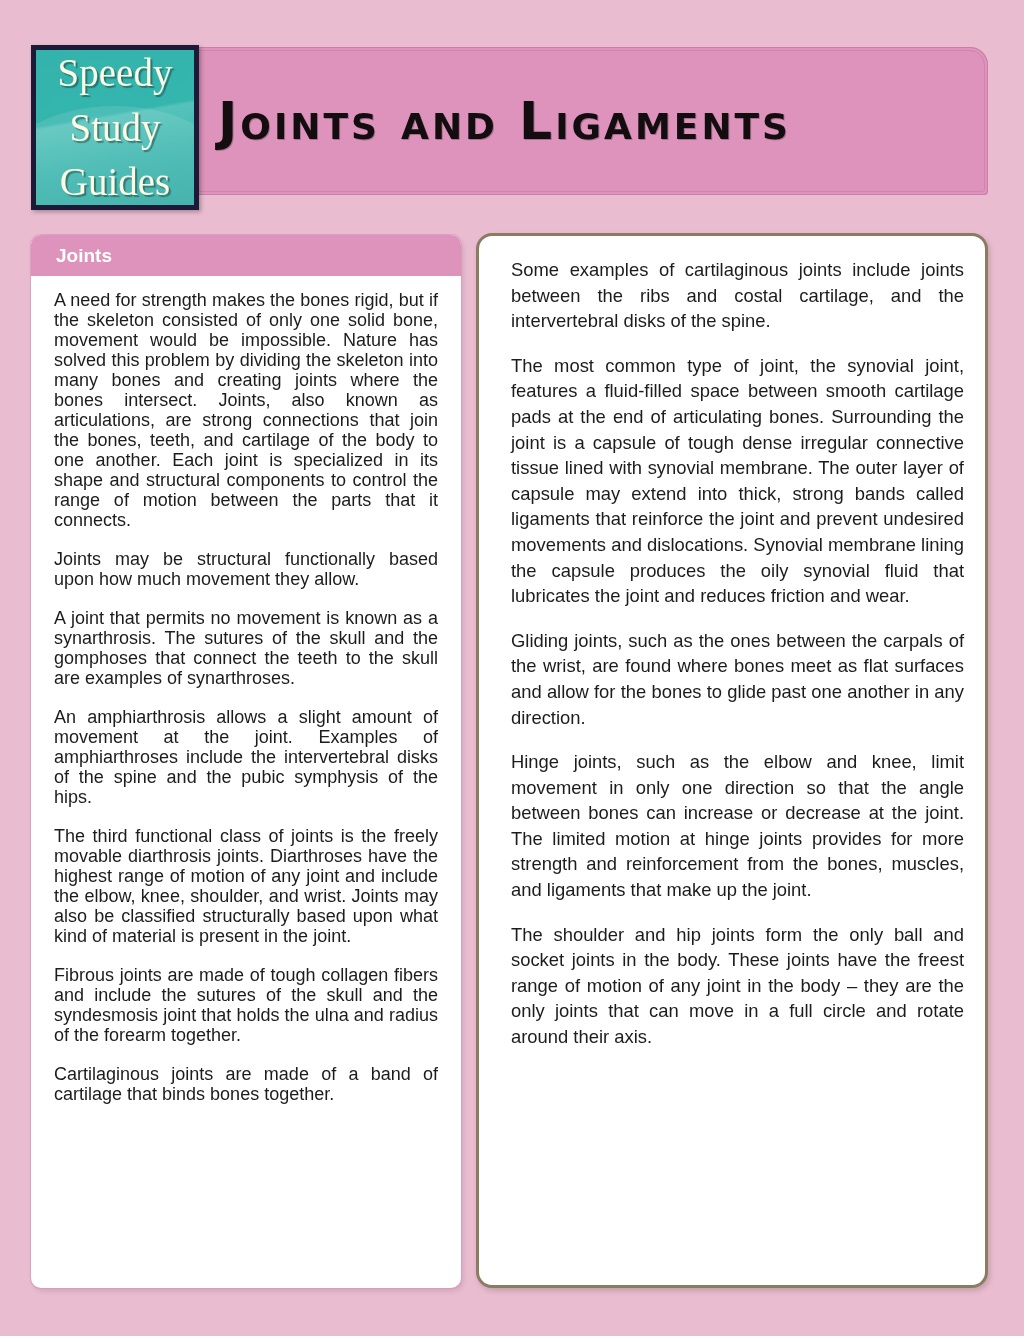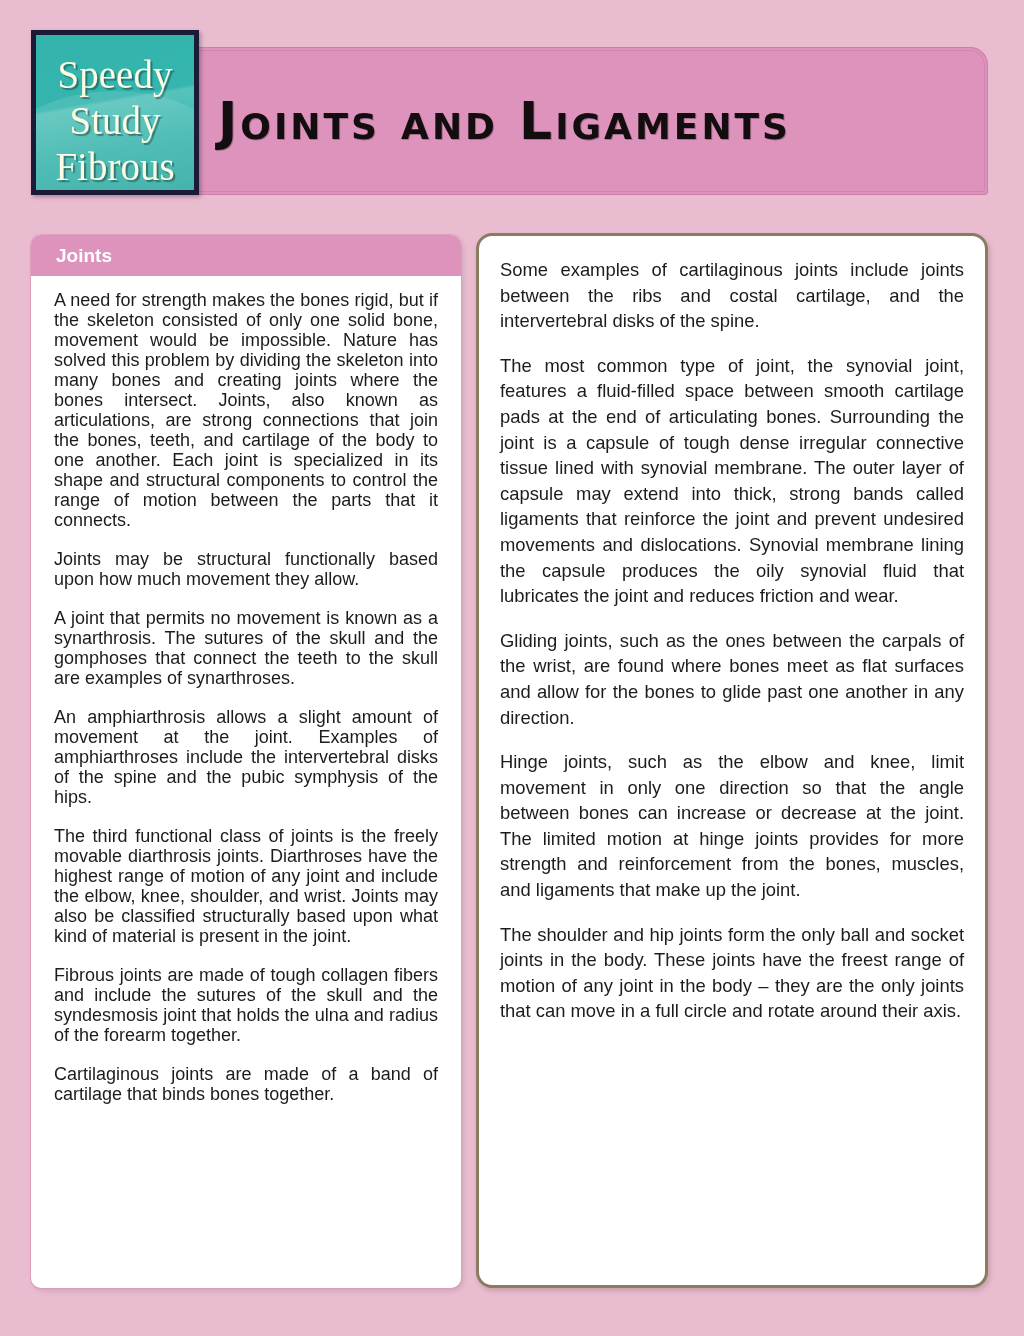--- a/index.html
+++ b/index.html
@@ -64,32 +64,32 @@
     font-variant: small-caps;
     letter-spacing: 3px;
     white-space: nowrap;
     text-shadow: 1px 1px 0 rgba(0,0,0,0.25);
   }
 
   
   .logo-box {
     position: absolute;
     left: 31px;
-    top: 30px;
+    top: 45px;
     width: 168px;
     height: 165px;
     background: linear-gradient(170deg, #33b3ac 0%, #34b5ae 42%, #56c3bb 44%, #3bb6ae 70%, #2fa9a2 100%);
     border: 5px solid #1b1b38;
     box-sizing: border-box;
     box-shadow: 2px 2px 4px rgba(0,0,0,0.28);
     overflow: hidden;
     display: flex;
     flex-direction: column;
     align-items: center;
-    justify-content: flex-end;
+    justify-content: space-between;
   }
   .logo-arc {
     position: absolute;
     left: -22%;
     top: 36%;
     width: 144%;
     height: 70%;
     border-radius: 50% 50% 0 0 / 60% 60% 0 0;
     background: rgba(255,255,255,0.11);
     pointer-events: none;
@@ -140,21 +140,21 @@
     width: 512px;
     height: 1055px;
     background: #ffffff;
     border: 3px solid #8a7b63;
     border-radius: 16px;
     box-sizing: border-box;
     box-shadow: 2px 3px 5px rgba(110,95,70,0.28);
     overflow: hidden;
   }
   .col-right-body {
-    padding: 21px 21px 10px 21px;
+    padding: 21px 21px 10px 32px;
   }
 
   p.para {
     margin: 0 0 19px 0;
     text-align: justify;
     color: #1c1c1c;
     font-size: 18px;
     line-height: 20px;
   }
   .col-right p.para {
@@ -171,21 +171,21 @@
   <div class="header-banner">
     <div class="header-banner-inner"></div>
   </div>
 
   <div class="header-title">Joints and Ligaments</div>
 
   <div class="logo-box">
     <div class="logo-arc"></div>
     <div class="logo-line">Speedy</div>
     <div class="logo-line">Study</div>
-    <div class="logo-line">Fibrous</div>
+    <div class="logo-line">Guides</div>
   </div>
 </div>
 
 <div class="col-left">
   <div class="col-left-header">
     <span class="col-left-header-text">Joints</span>
   </div>
   <div class="col-left-body">
     <p class="para">A need for strength makes the bones rigid, but if the skeleton consisted of only one solid bone, movement would be impossible. Nature has solved this problem by dividing the skeleton into many bones and creating joints where the bones intersect. Joints, also known as articulations, are strong connections that join the bones, teeth, and cartilage of the body to one another. Each joint is specialized in its shape and structural components to control the range of motion between the parts that it connects.</p>
     <p class="para">Joints may be structural functionally based upon how much movement they allow.</p>

